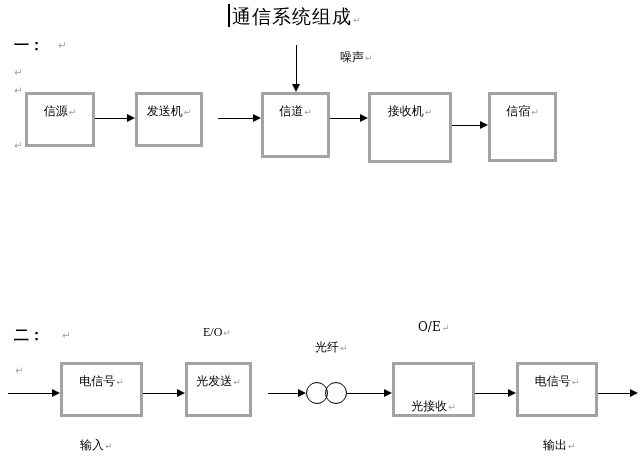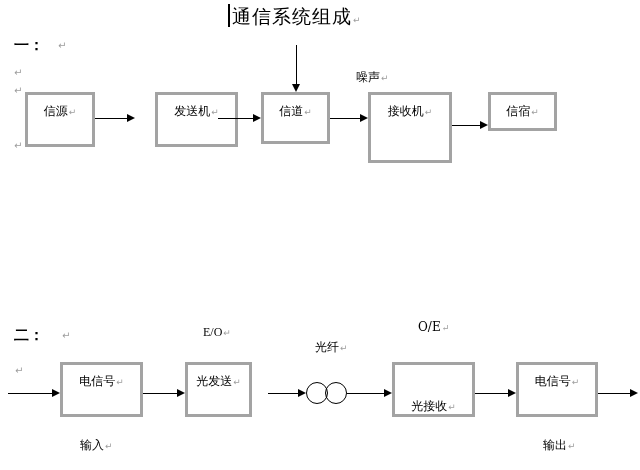--- a/index.html
+++ b/index.html
@@ -79,35 +79,35 @@
   <div class="abs section-label" style="left:14px;top:38px;">一：</div>
   <div class="abs pmark" style="left:58px;top:41px;">↵</div>
   <div class="abs pmark" style="left:14px;top:68px;">↵</div>
   <div class="abs pmark" style="left:14px;top:86px;">↵</div>
   <div class="abs pmark" style="left:14px;top:141px;">↵</div>
 
   <div class="abs" style="left:0;top:0;width:640px;height:200px;">
 
     <div class="abs vline" style="left:296px;top:45px;height:39px;"></div>
     <div class="abs arrow-down" style="left:292px;top:84px;"></div>
-    <div class="abs cn" style="left:356px;top:50px;margin-top:20px;"><span>噪声</span><span class="inline-pmark">↵</span></div>
+    <div class="abs cn" style="left:340px;top:50px;"><span>噪声</span><span class="inline-pmark">↵</span></div>
 
     <div class="abs box" style="left:25px;top:92px;width:70px;height:55px;">
       <span class="boxlabel"><span>信源</span><span class="inline-pmark">↵</span></span>
     </div>
-    <div class="abs box" style="left:135px;top:92px;width:83px;height:55px;margin-left:20px;">
+    <div class="abs box" style="left:135px;top:92px;width:68px;height:55px;">
       <span class="boxlabel"><span>发送机</span><span class="inline-pmark">↵</span></span>
     </div>
-    <div class="abs box" style="left:261px;top:92px;width:69px;height:52px;">
+    <div class="abs box" style="left:261px;top:92px;width:69px;height:66px;">
       <span class="boxlabel"><span>信道</span><span class="inline-pmark">↵</span></span>
     </div>
     <div class="abs box" style="left:368px;top:92px;width:84px;height:71px;">
       <span class="boxlabel"><span>接收机</span><span class="inline-pmark">↵</span></span>
     </div>
-    <div class="abs box" style="left:488px;top:92px;width:69px;height:39px;">
+    <div class="abs box" style="left:488px;top:92px;width:69px;height:70px;">
       <span class="boxlabel"><span>信宿</span><span class="inline-pmark">↵</span></span>
     </div>
 
     <div class="abs hline" style="left:95px;top:118px;width:32px;"></div>
     <div class="abs arrow-right" style="left:127px;top:114px;"></div>
 
     <div class="abs hline" style="left:218px;top:118px;width:35px;"></div>
     <div class="abs arrow-right" style="left:253px;top:114px;"></div>
 
     <div class="abs hline" style="left:330px;top:118px;width:30px;"></div>

